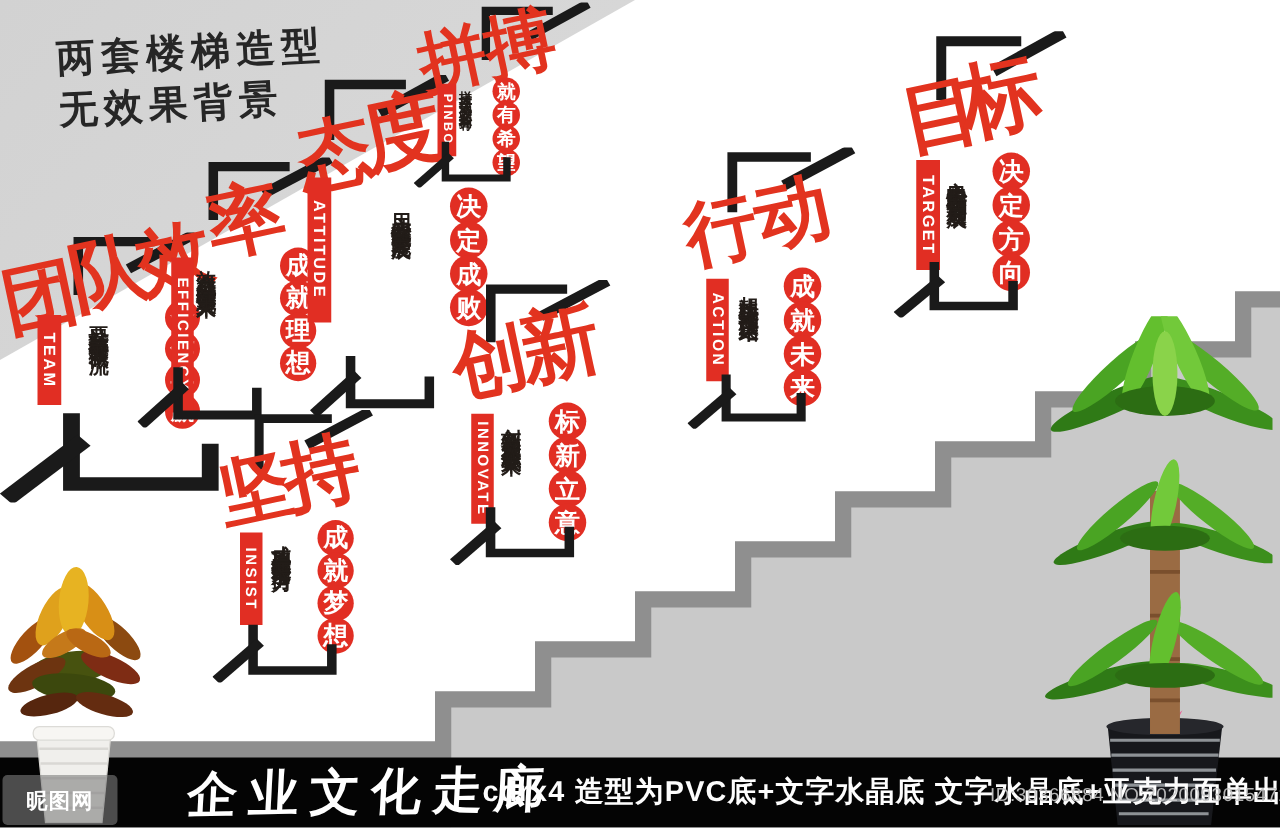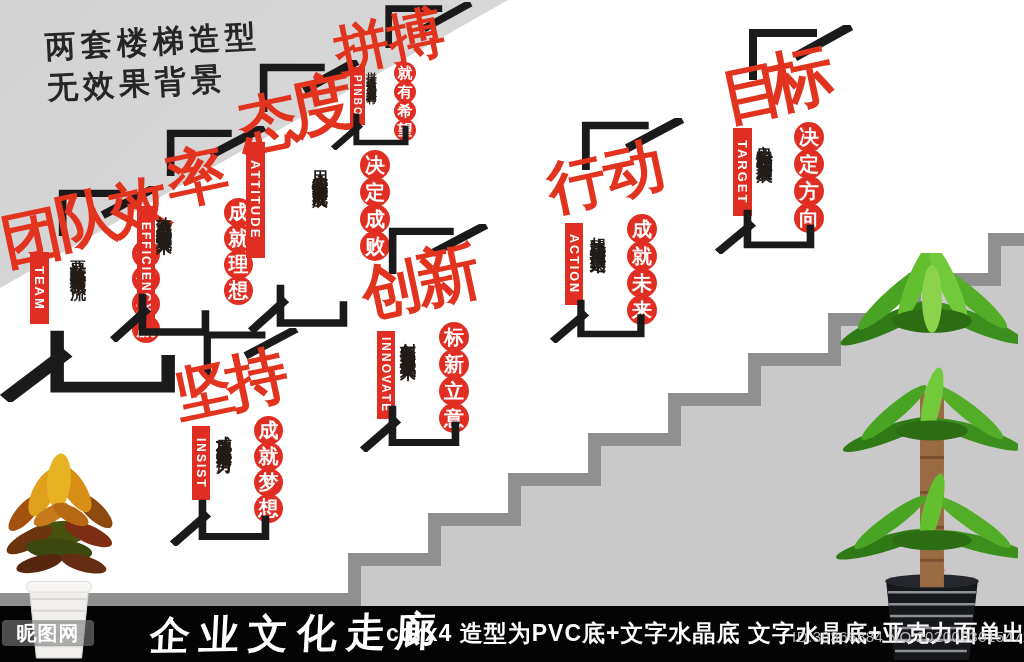--- a/index.html
+++ b/index.html
@@ -24,23 +24,23 @@
   .slogan{position:absolute;writing-mode:vertical-lr;color:#221c18;font-weight:700;
         display:flex;}
   .slogan div{letter-spacing:2px;margin:0 1px;}
   .badges{position:absolute;display:flex;flex-direction:column;}
   .badge{background:#e12e23;color:#fff;font-weight:700;border-radius:50%;
         display:flex;align-items:center;justify-content:center;}
   .badges .badge + .badge{margin-top:-3px;}
   .bracket{position:absolute;}
   
   #footer{position:absolute;left:0;top:606px;width:1024px;height:56px;background:#040404;}
-  #nipic-box{position:absolute;left:2px;top:620px;width:92px;height:26px;
+  #nipic-box{position:absolute;left:2px;top:620px;width:92px;height:40px;
         background:rgba(125,125,125,.6);border-radius:4px;color:#fff;font-weight:700;
-        font-size:20px;display:flex;align-items:center;justify-content:center;letter-spacing:1px;}
+        font-size:17px;display:flex;align-items:center;justify-content:center;letter-spacing:1px;}
   #site-url{position:absolute;left:99px;top:624px;color:#f2f2f2;font-size:20px;font-weight:700;}
   #brush-title{position:absolute;left:150px;top:606px;color:#fff;font-size:40px;
         font-family:"Liberation Serif",serif;font-weight:700;letter-spacing:9px;
         transform:skewX(-4deg) rotate(-1deg);}
   #footer-desc{position:absolute;left:386px;top:618px;color:#fdfdfd;font-size:23px;
         font-weight:700;letter-spacing:1px;white-space:nowrap;}
   #wm-id{position:absolute;left:792px;top:628px;color:rgba(200,200,200,.9);
         font-size:15px;letter-spacing:.5px;white-space:nowrap;}
 </style>
 </head>

